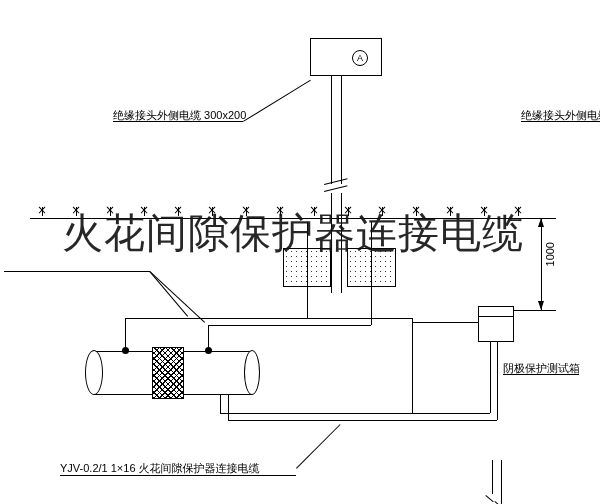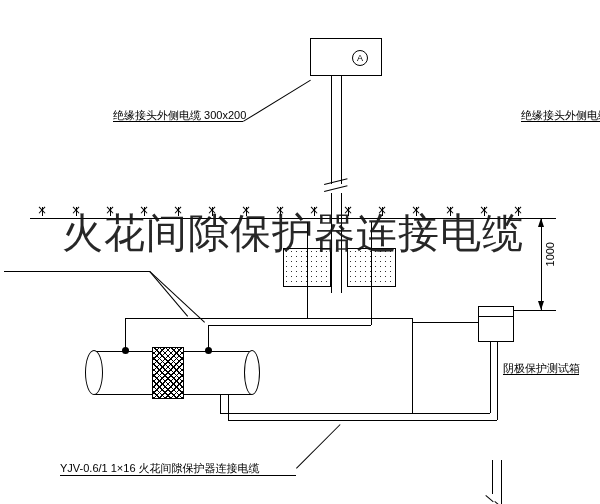--- a/index.html
+++ b/index.html
@@ -113,21 +113,21 @@
   <div class="lbl" style="left:521px;top:108px">绝缘接头外侧电缆</div>
   <div class="hl" style="left:521px;top:121px;width:79px"></div>
 
   <div class="hl" style="left:4px;top:271px;width:146px"></div>
   <div class="diag" style="left:150px;top:271px;width:59px;transform:rotate(49.8deg)"></div>
   <div class="diag" style="left:150px;top:271px;width:75px;transform:rotate(42.8deg)"></div>
 
   <div class="lbl" style="left:503px;top:361px">阴极保护测试箱</div>
   <div class="hl" style="left:503px;top:374px;width:76px"></div>
 
-  <div class="lbl" style="left:60px;top:461px">YJV-0.6/1  1×16   火花间隙保护器连接电缆</div>
+  <div class="lbl" style="left:60px;top:461px">YJV-0.2/1  1×16   火花间隙保护器连接电缆</div>
   <div class="hl" style="left:60px;top:475px;width:236px"></div>
   <div class="diag" style="left:296px;top:468px;width:62px;transform:rotate(-45deg)"></div>
 
   <div class="vl" style="left:492px;top:460px;height:34px"></div>
   <div class="vl" style="left:501px;top:460px;height:44px"></div>
   <div class="diag" style="left:486px;top:495px;width:10px;transform:rotate(40deg)"></div>
   <div class="diag" style="left:495px;top:501px;width:10px;transform:rotate(40deg)"></div>
 
   <div class="wm" style="left:62px;top:206px">火花间隙保护器连接电缆</div>
 

